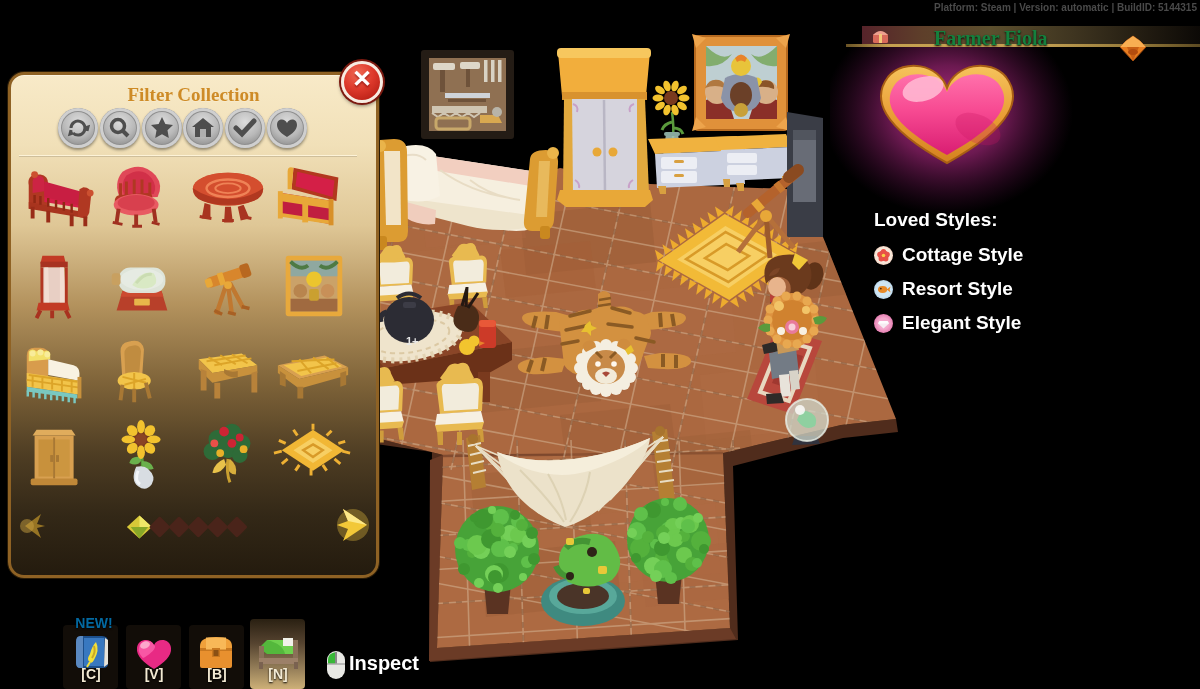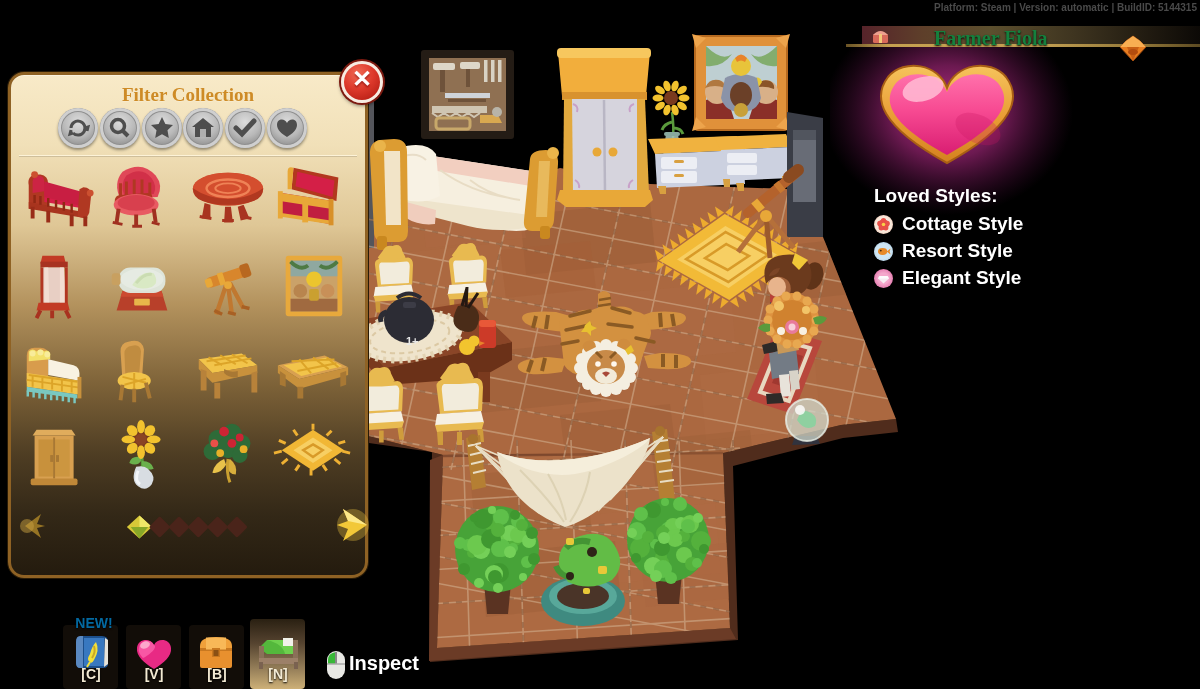--- a/index.html
+++ b/index.html
@@ -5,43 +5,43 @@
   html,body{margin:0;padding:0;background:#000;width:1200px;height:689px;overflow:hidden;font-family:"Liberation Sans",sans-serif;}
   #stage{position:absolute;left:0;top:0;width:1200px;height:689px;background:#000;overflow:hidden;}
   .abs{position:absolute;}
   .platform{position:absolute;right:3px;top:2px;font-size:10px;font-weight:bold;color:#4a4a4a;padding-left:44px;}
   .deco-title{position:absolute;left:8px;top:36px;width:360px;text-align:center;
     font-family:"Liberation Serif",serif;font-weight:bold;font-size:34px;color:#f2bd5e;
     text-shadow:-2px 0 0 #3a2408,2px 0 0 #3a2408,0 -2px 0 #3a2408,0 2px 0 #3a2408,
     -1px -1px 0 #3a2408,1px 1px 0 #3a2408,1px -1px 0 #3a2408,-1px 1px 0 #3a2408,0 3px 2px #000;}
   .panel{position:absolute;left:8px;top:72px;width:354px;height:500px;border-radius:16px;
     border:3px solid #8f6224;box-shadow:0 0 0 1px #2a1c08, inset 0 1px 0 #fff6;
-    background:linear-gradient(180deg,#f8eac8 0%,#f1e0b8 14%,#dfc796 30%,#b3925d 46%,#7d6238 62%,#4e3d23 76%,#332817 88%,#241b0e 100%);}
+    background:linear-gradient(180deg,#f8eac8 0%,#f1e0b8 14%,#dfc796 30%,#b3925d 46%,#7d6238 62%,#4e3d23 76%,#332817 88%,#241b0e 100%);padding-left:11px;}
   .filter-title{position:absolute;left:0;top:9px;width:100%;text-align:center;
     font-family:"Liberation Serif",serif;font-weight:bold;font-size:19px;color:#ce8b26;
     text-shadow:0 1px 0 #fff3;}
   .fbtn{position:absolute;top:33px;width:40px;height:40px;border-radius:50%;
     background:radial-gradient(circle at 50% 35%,#dcdcdc 0%,#b9b9b9 45%,#8f8f8f 75%,#7c7c7c 100%);
     box-shadow:inset 0 0 0 3px #cfcfcf, inset 0 0 0 4px #909090, 0 2px 3px #0006;}
   .fbtn svg{position:absolute;left:7px;top:7px;}
   .divider{position:absolute;left:8px;top:80px;width:338px;height:1px;background:#fdf3d8;box-shadow:0 1px 0 #00000022;}
   .close{position:absolute;left:330px;top:-14px;width:42px;height:42px;border-radius:50%;
     background:radial-gradient(circle at 40% 30%,#f06a55 0%,#de3a2c 40%,#b51c13 80%,#9c150e 100%);
     box-shadow:inset 0 0 0 3px #f6ece2,0 0 0 2px #7c1a10,0 2px 4px #000a;}
   .close span{position:absolute;left:0;top:4px;width:100%;text-align:center;color:#fff;font-weight:bold;font-size:24px;
     text-shadow:0 2px 2px #7008;}
   .item{position:absolute;width:86px;height:80px;}
   .ff-bar{position:absolute;left:862px;top:26px;width:338px;height:19px;
     background:linear-gradient(90deg,#56232a 0%,#5e3f2a 18%,#5c4f2e 38%,#3f3520 62%,#201a10 85%,#0c0906 100%);}
   .ff-line{position:absolute;left:846px;top:44px;width:354px;height:3px;
     background:linear-gradient(90deg,#6b5426 0%,#c5a050 12%,#c3a052 55%,#8d7336 85%,#5c4a22 100%);}
   .ff-name{position:absolute;left:934px;top:27px;font-family:"Liberation Serif",serif;font-weight:bold;font-size:20px;color:#15803d;text-shadow:0 1px 2px #000;}
   .loved{position:absolute;left:874px;top:185px;color:#fff;font-weight:bold;font-size:19px;}
-  .loved .hd{font-size:19px;}
-  .lrow{display:flex;align-items:center;height:20px;margin-top:7px;}
+  .loved .hd{font-size:19px;margin-top:24px;}
+  .lrow{display:flex;align-items:center;height:20px;margin-top:14px;}
   .lrow .ic{width:19px;height:19px;border-radius:50%;margin-right:9px;position:relative;flex:0 0 19px;}
   .slot-label{position:absolute;width:56px;text-align:center;top:666px;color:#f3ead3;font-weight:bold;font-size:14px;text-shadow:0 1px 2px #000;}
   .newtag{position:absolute;left:66px;top:615px;width:56px;text-align:center;color:#0369a1;font-weight:bold;font-size:14px;text-shadow:0 1px 2px #000;}
   .inspect{position:absolute;left:349px;top:652px;color:#fff;font-weight:bold;font-size:20px;text-shadow:0 1px 2px #000;}
 </style>
 </head>
 <body>
 <div id="stage">
 
 <svg class="abs" style="left:0;top:0" width="1200" height="689" viewBox="0 0 1200 689">

